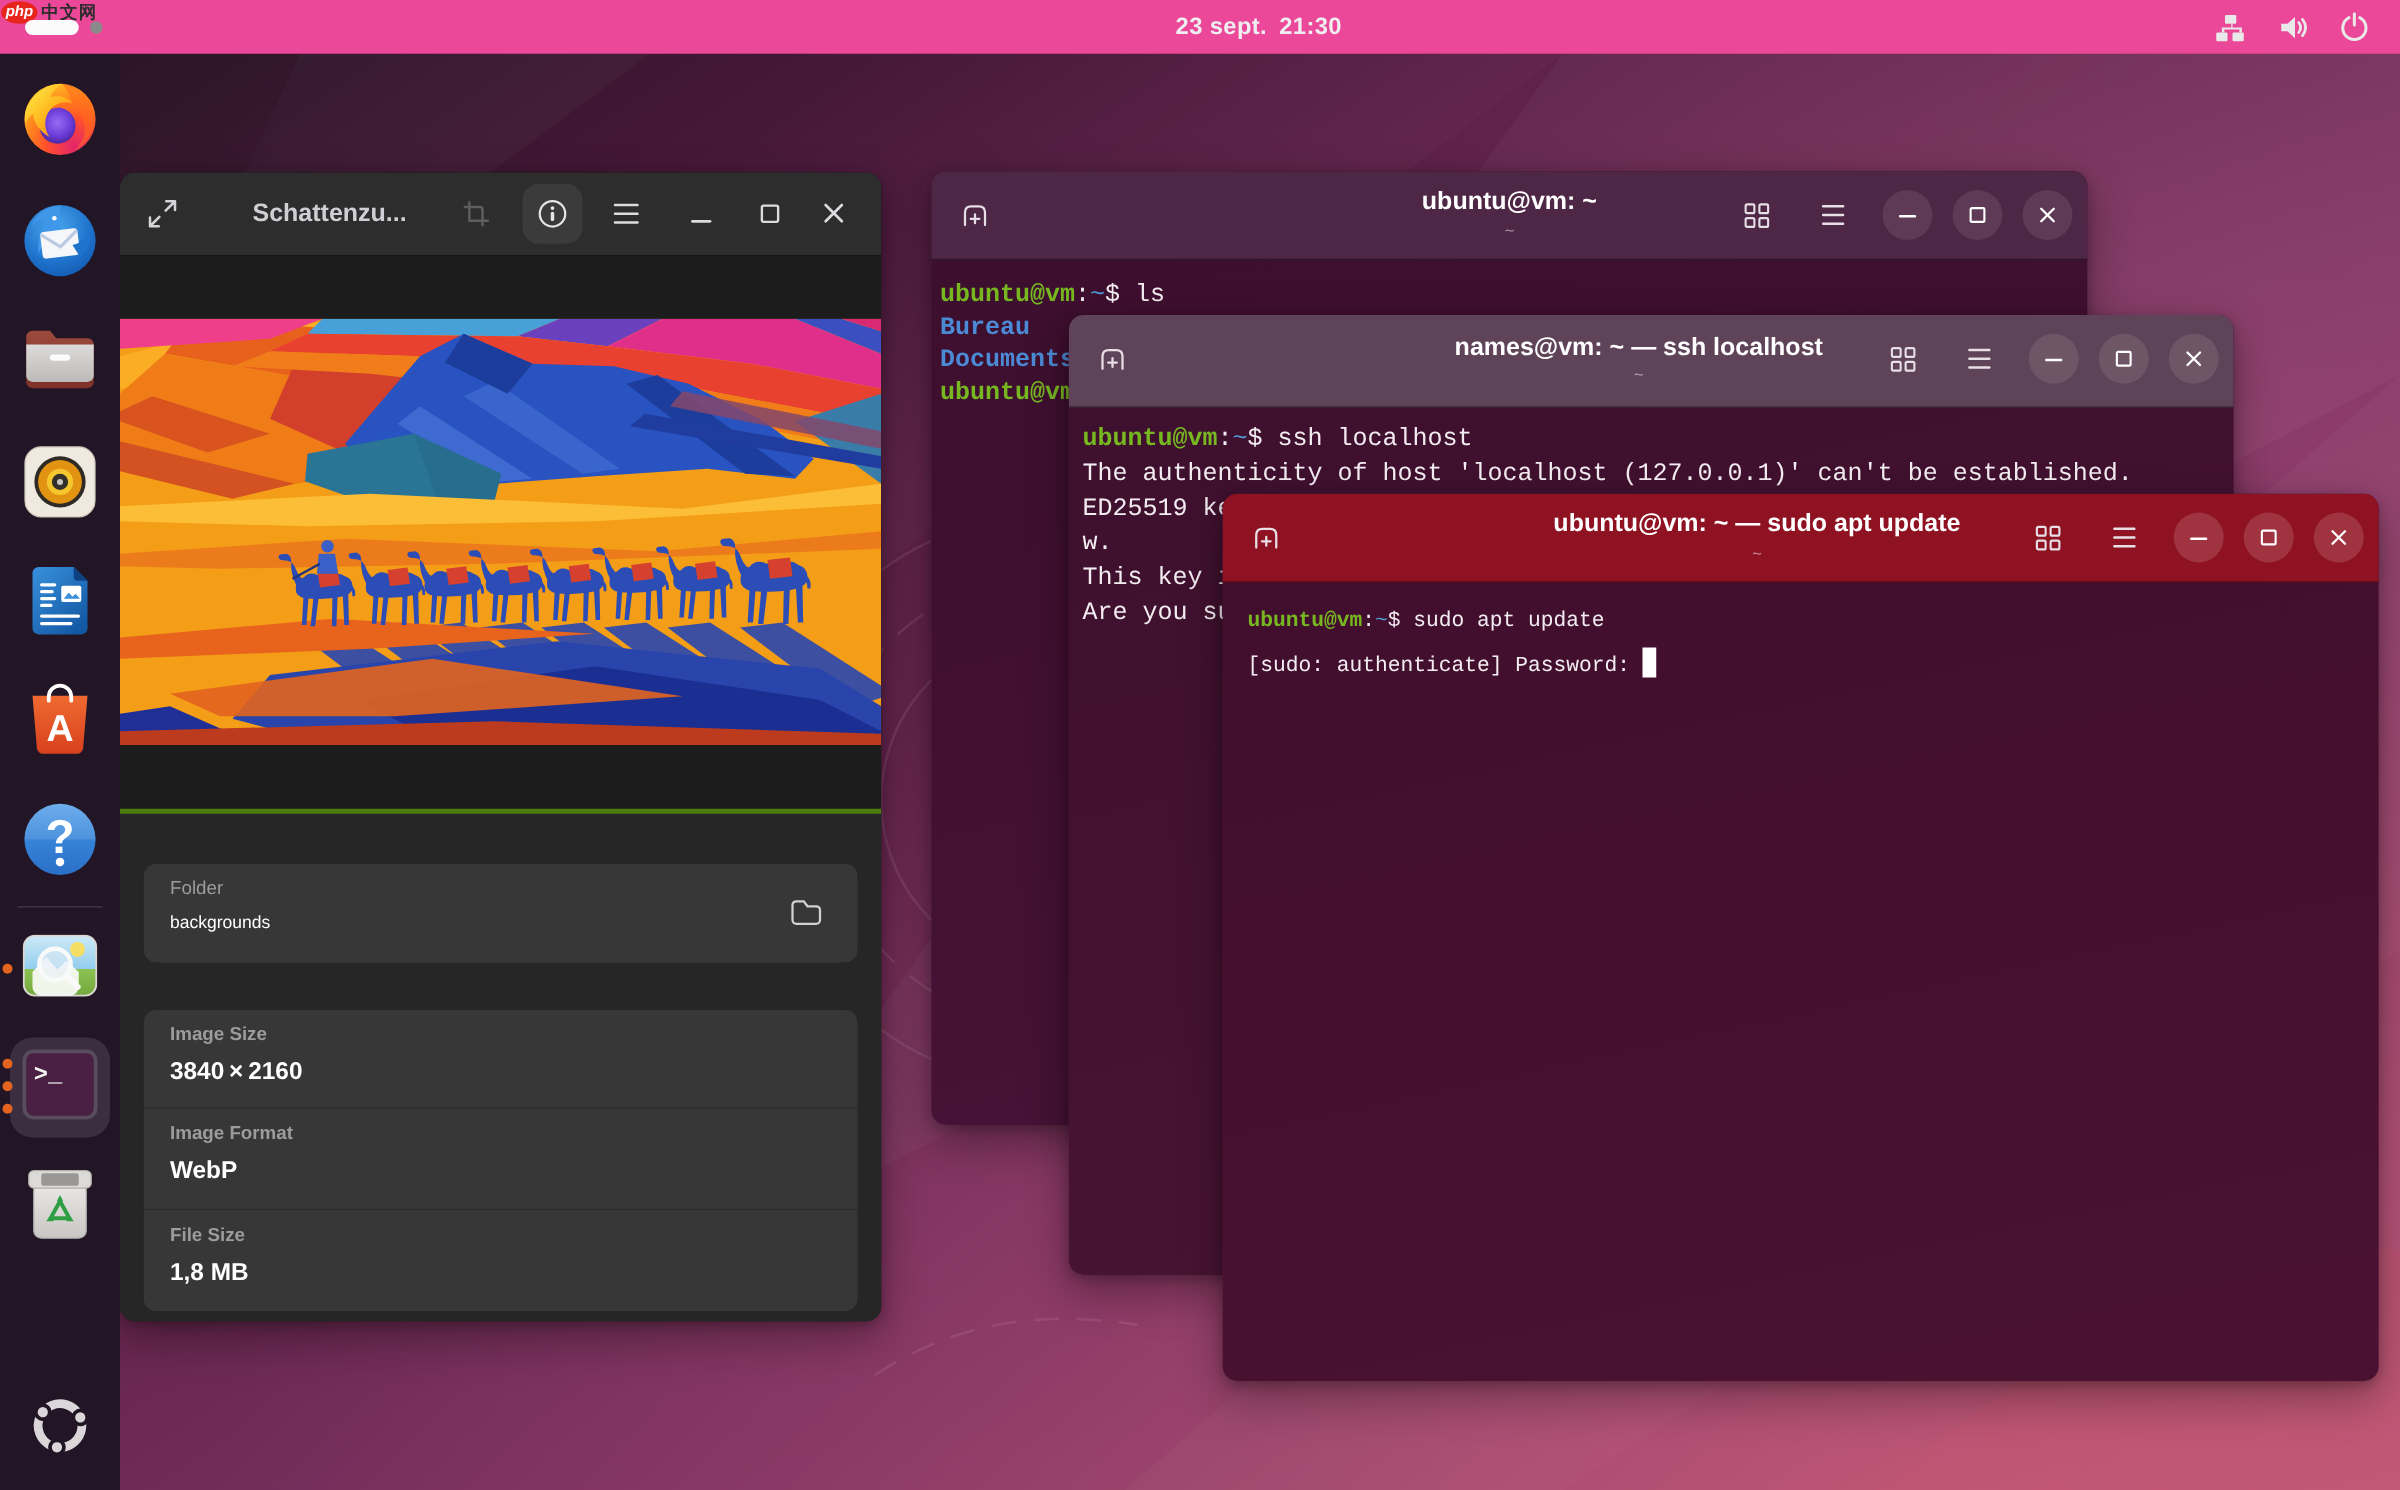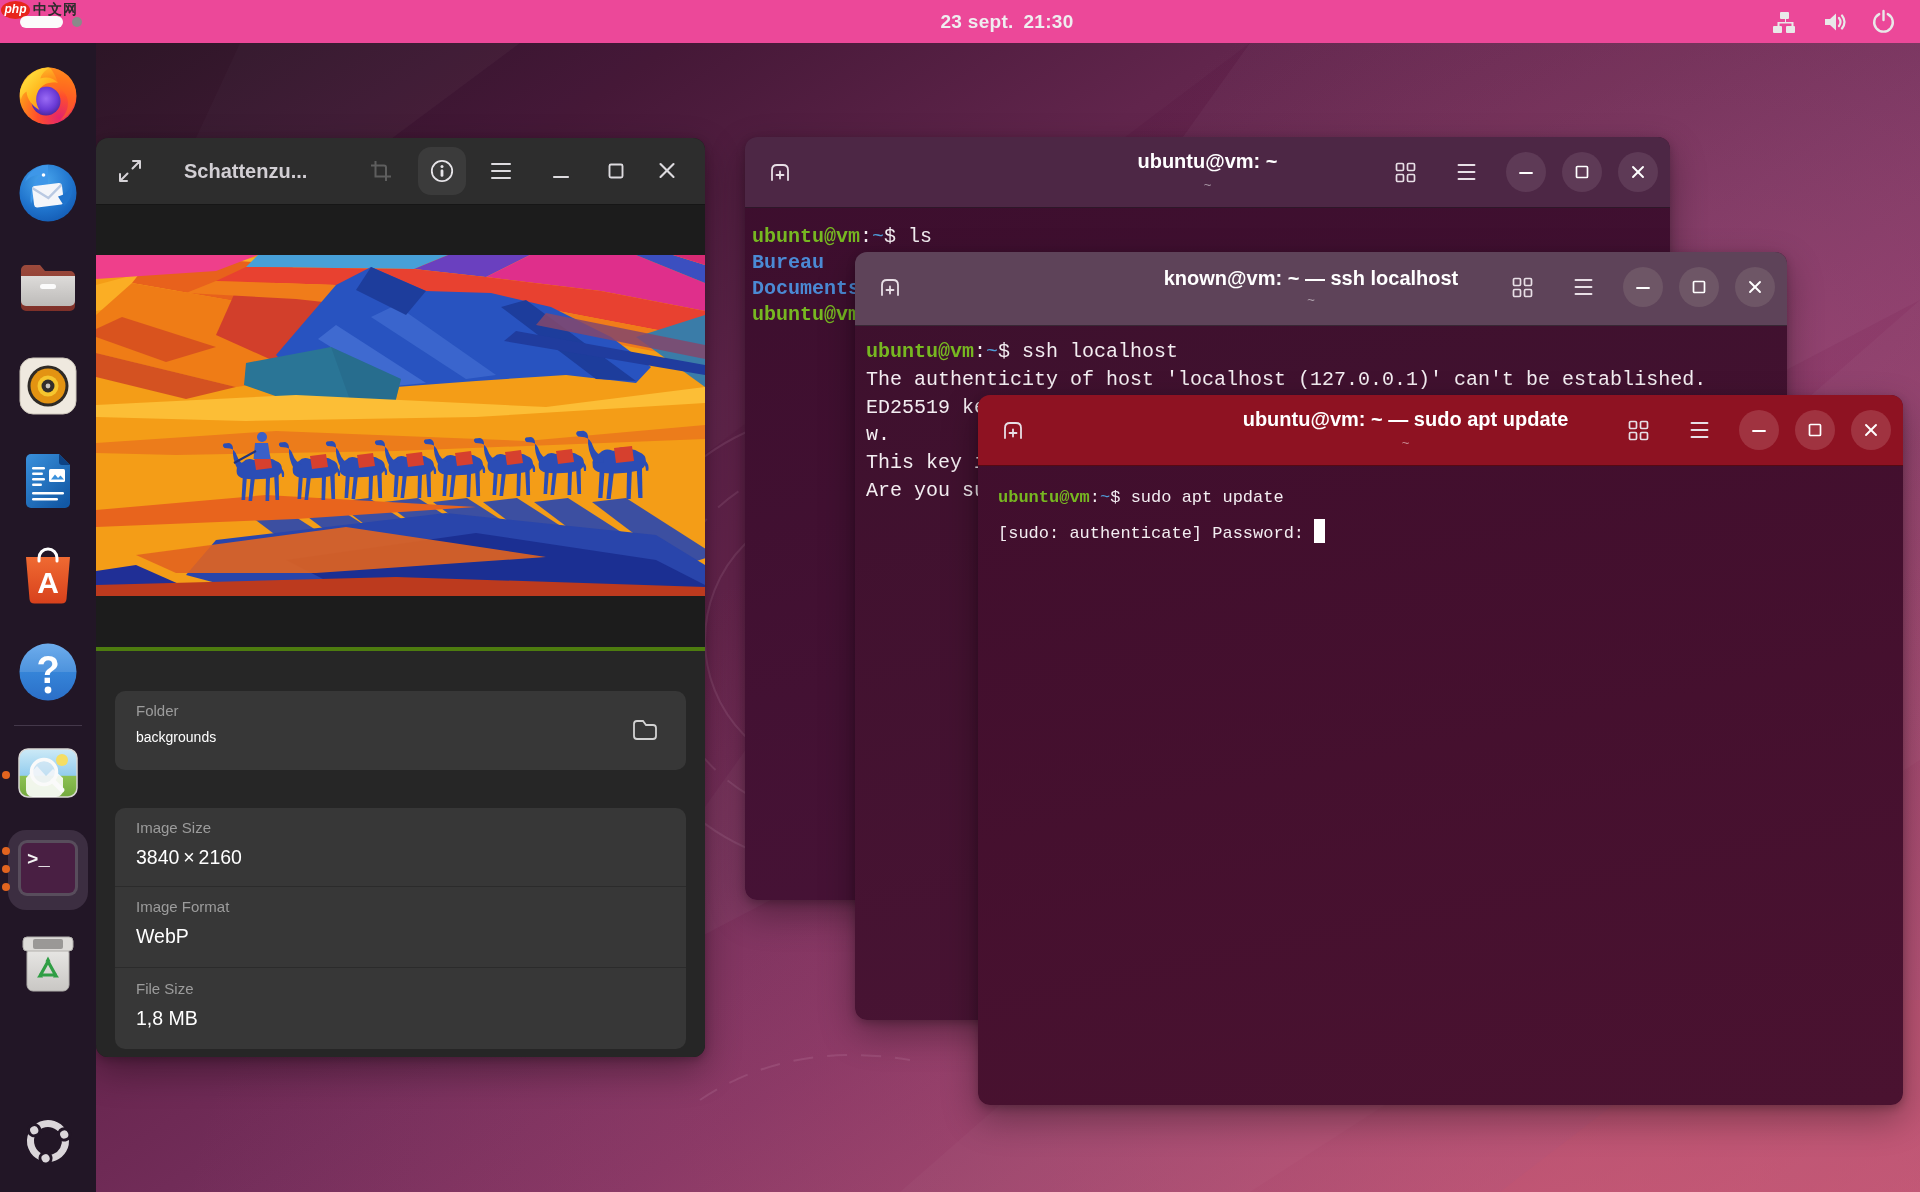--- a/index.html
+++ b/index.html
@@ -278,21 +278,21 @@
 <div class="ind" style="top:822px;"></div>
 <div class="ind" style="top:840px;"></div>
 <div id="dock-sep"></div>
 </div>
 <div class="win" id="viewer" style="left:96px;top:138px;width:609px;height:919px;background:#1c1c1c;">
   <div class="abs" style="left:0;top:0;width:609px;height:66px;background:#2d2d2d;border-bottom:1px solid #161616;">
     <svg class="abs" style="left:20px;top:19px;" width="28" height="28" viewBox="0 0 28 28" stroke="#d6d3d7" stroke-width="2" fill="none" stroke-linecap="round">
       <path d="M16.5,11.5 L24,4 M24,4 h-7 M24,4 v7"></path>
       <path d="M11.5,16.5 L4,24 M4,24 h7 M4,24 v-7"></path>
     </svg>
-    <div class="abs" style="left:88px;top:0;height:66px;line-height:66px;font-size:20px;font-weight:bold;color:#d2cfd4;">Schattenzu...</div>
+    <div class="abs" style="left:106px;top:0;height:66px;line-height:66px;font-size:20px;font-weight:bold;color:#d2cfd4;">Schattenzu...</div>
     <svg class="abs" style="left:271px;top:19px;" width="28" height="28" viewBox="0 0 28 28" stroke="#5e5e5e" stroke-width="2" fill="none">
       <path d="M4,8.5 h13 a2,2 0 0 1 2,2 V24"></path>
         <path d="M8.5,4 V19.5 h15.5"></path>
     </svg>
     <div class="abs" style="left:322px;top:9px;width:48px;height:48px;border-radius:13px;background:#3b3b3b;"></div>
     <svg class="abs" style="left:333px;top:20px;" width="26" height="26" viewBox="0 0 26 26">
       <circle cx="13" cy="13" r="10.2" fill="none" stroke="#e6e4e8" stroke-width="1.8"></circle>
       <circle cx="13" cy="8.4" r="1.5" fill="#e6e4e8"></circle>
       <rect x="11.6" y="11.4" width="2.8" height="7.4" rx="1.3" fill="#e6e4e8"></rect>
     </svg>
@@ -404,21 +404,21 @@
   </svg>
   </div>
   <div class="abs" style="left:0;top:509px;width:609px;height:410px;background:#262626;border-top:4px solid #4d7c0f;">
     <div class="abs" style="left:19px;top:40px;width:571px;height:79px;background:#373737;border-radius:10px;">
       <div class="abs" style="left:21px;top:11px;font-size:15px;color:#9c9c9c;">Folder</div>
       <div class="abs" style="left:21px;top:38px;font-size:14px;color:#ffffff;">backgrounds</div>
       <svg class="abs" style="left:516px;top:26px;" width="28" height="26" viewBox="0 0 28 26" fill="none" stroke="#d2d2d2" stroke-width="1.8">
         <path d="M3,7 a3,3 0 0 1 3,-3 h6 l3,4 h7 a3,3 0 0 1 3,3 v8 a3,3 0 0 1 -3,3 h-16 a3,3 0 0 1 -3,-3 z"></path>
       </svg>
     </div>
-    <div class="abs" style="left:19px;top:157px;width:571px;height:241px;background:#373737;border-radius:10px;">
+    <div class="abs" style="left:19px;top:157px;width:571px;height:241px;background:#373737;border-radius:10px;font-weight:bold;">
       <div class="abs" style="left:0;top:78px;width:571px;height:1px;background:#2b2b2b;"></div>
       <div class="abs" style="left:0;top:159px;width:571px;height:1px;background:#2b2b2b;"></div>
       <div class="abs" style="left:21px;top:11px;font-size:15px;color:#9c9c9c;">Image Size</div>
       <div class="abs" style="left:21px;top:38px;font-size:19.5px;color:#ffffff;">3840 × 2160</div>
       <div class="abs" style="left:21px;top:90px;font-size:15px;color:#9c9c9c;">Image Format</div>
       <div class="abs" style="left:21px;top:117px;font-size:19.5px;color:#ffffff;">WebP</div>
       <div class="abs" style="left:21px;top:172px;font-size:15px;color:#9c9c9c;">File Size</div>
       <div class="abs" style="left:21px;top:199px;font-size:19.5px;color:#ffffff;">1,8 MB</div>
     </div>
   </div>
@@ -457,21 +457,21 @@
         <line x1="12" y1="2" x2="2" y2="12"></line>
       </svg>
   </div>
   <pre class="term" style="left:7px;top:87px;font-size:20px;line-height:26px;"><span class="g">ubuntu@vm</span>:<span class="bl">~</span>$ ls
 <span class="dir">Bureau</span>
 <span class="dir">Documents</span>
 <span class="g">ubuntu@vm</span>:<span class="bl">~</span>$</pre>
 </div>
 <div class="win" style="left:855px;top:252px;width:932px;height:768px;background:linear-gradient(168deg,#3d102d 0%,#4a1434 100%);z-index:11;">
   <div class="thead" style="height:73px;background:#5e4359;border-bottom:1px solid rgba(0,0,0,.4);">
-    <div class="ttitle" style="top:15px;left:-10px;">known@vm: ~ — ssh localhost</div>
+    <div class="ttitle" style="top:15px;left:-10px;">names@vm: ~ — ssh localhost</div>
     <div class="tsub" style="top:40px;left:-10px;">~</div>
 
     <svg class="abs" style="left:22px;top:22px;" width="26" height="26" viewBox="0 0 26 26" fill="none" stroke="#e8dfe6" stroke-width="1.8" stroke-linecap="round">
       <path d="M5,21 V11 Q5,6 10,6 H16 Q21,6 21,11 V21"></path>
         <path d="M13,12.5 v7 M9.5,16 h7"></path>
     </svg>
     <svg class="abs" style="left:657px;top:25px;" width="21" height="21" viewBox="0 0 21 21" fill="none" stroke="#e8dfe6" stroke-width="1.7">
       <rect x="1.5" y="1.5" width="7" height="7" rx="1.2"></rect>
         <rect x="12.5" y="1.5" width="7" height="7" rx="1.2"></rect>
       <rect x="1.5" y="12.5" width="7" height="7" rx="1.2"></rect>

